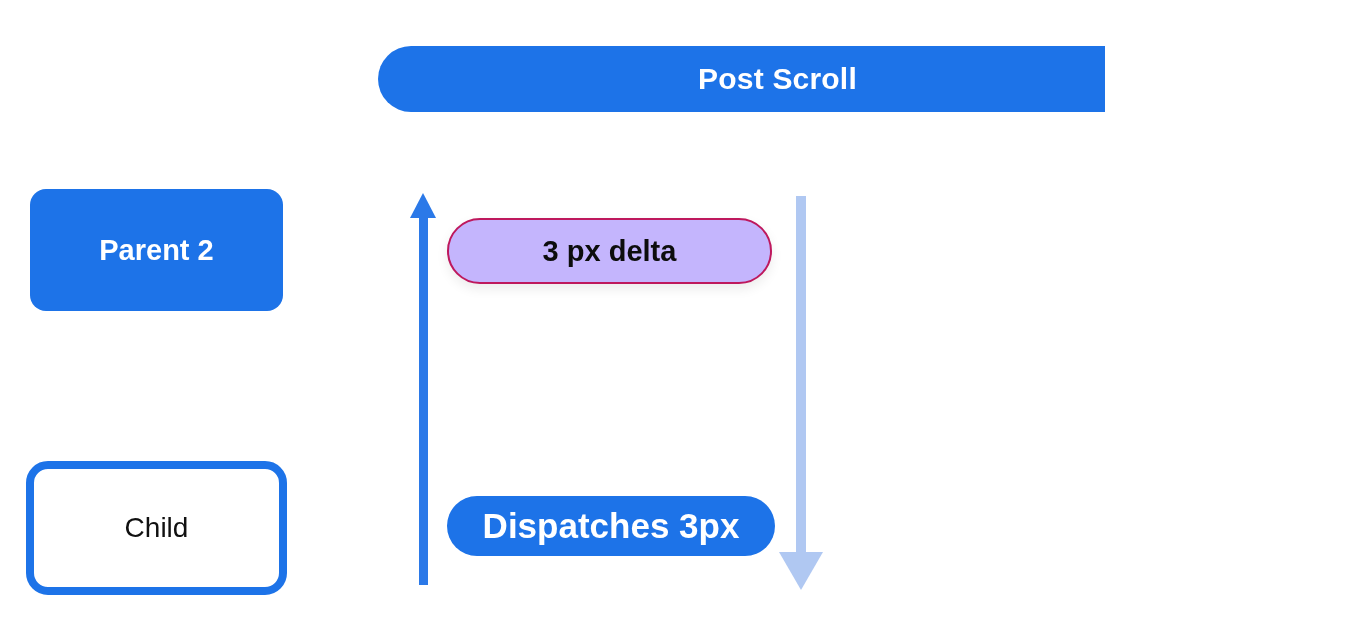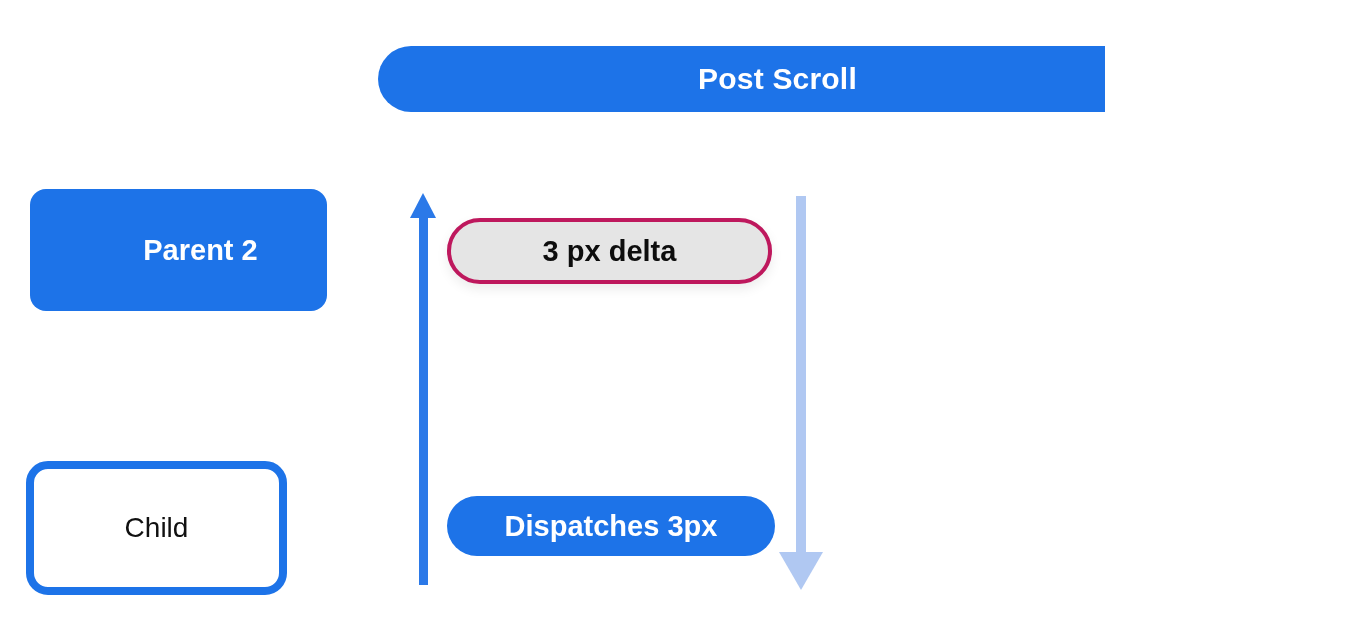--- a/index.html
+++ b/index.html
@@ -44,21 +44,21 @@
   }
   .node.filled {
     left: 30px;
     width: 253px;
     height: 122px;
     background: #1d73e8;
     border-radius: 16px;
     color: #ffffff;
     font-weight: bold;
   }
-  .node.parent2 { top: 189px; padding-left: 44px; }
+  .node.parent2 { top: 189px; }
   .node.parent1 { top: 327px; }
   .node.outlined {
     left: 26px;
     top: 461px;
     width: 245px;
     height: 118px;
     background: #ffffff;
     border: 8px solid #1d73e8;
     border-radius: 22px;
     color: #101010;
@@ -108,38 +108,38 @@
     position: absolute;
     display: flex;
     align-items: center;
     justify-content: center;
   }
   .pill.delta {
     left: 447px;
     top: 218px;
     width: 325px;
     height: 66px;
-    background: #e5e5e5;
-    border: 4px solid #be185d;
+    background: #c4b5fd;
+    border: 2px solid #be185d;
     border-radius: 35px;
     box-shadow: 0 5px 12px rgba(0,0,0,0.08);
     color: #0d0d0d;
     font-size: 29px;
     font-weight: 600;
     box-sizing: border-box;
   }
   .pill.dispatch {
     left: 447px;
     top: 496px;
     width: 328px;
     height: 60px;
     background: #1d73e8;
     border-radius: 30px;
     color: #ffffff;
-    font-size: 29px;
+    font-size: 35px;
     font-weight: bold;
   }
 </style>
 </head>
 <body>
 
 <div class="canvas">
 
   <div class="banner">Post Scroll</div>
 

